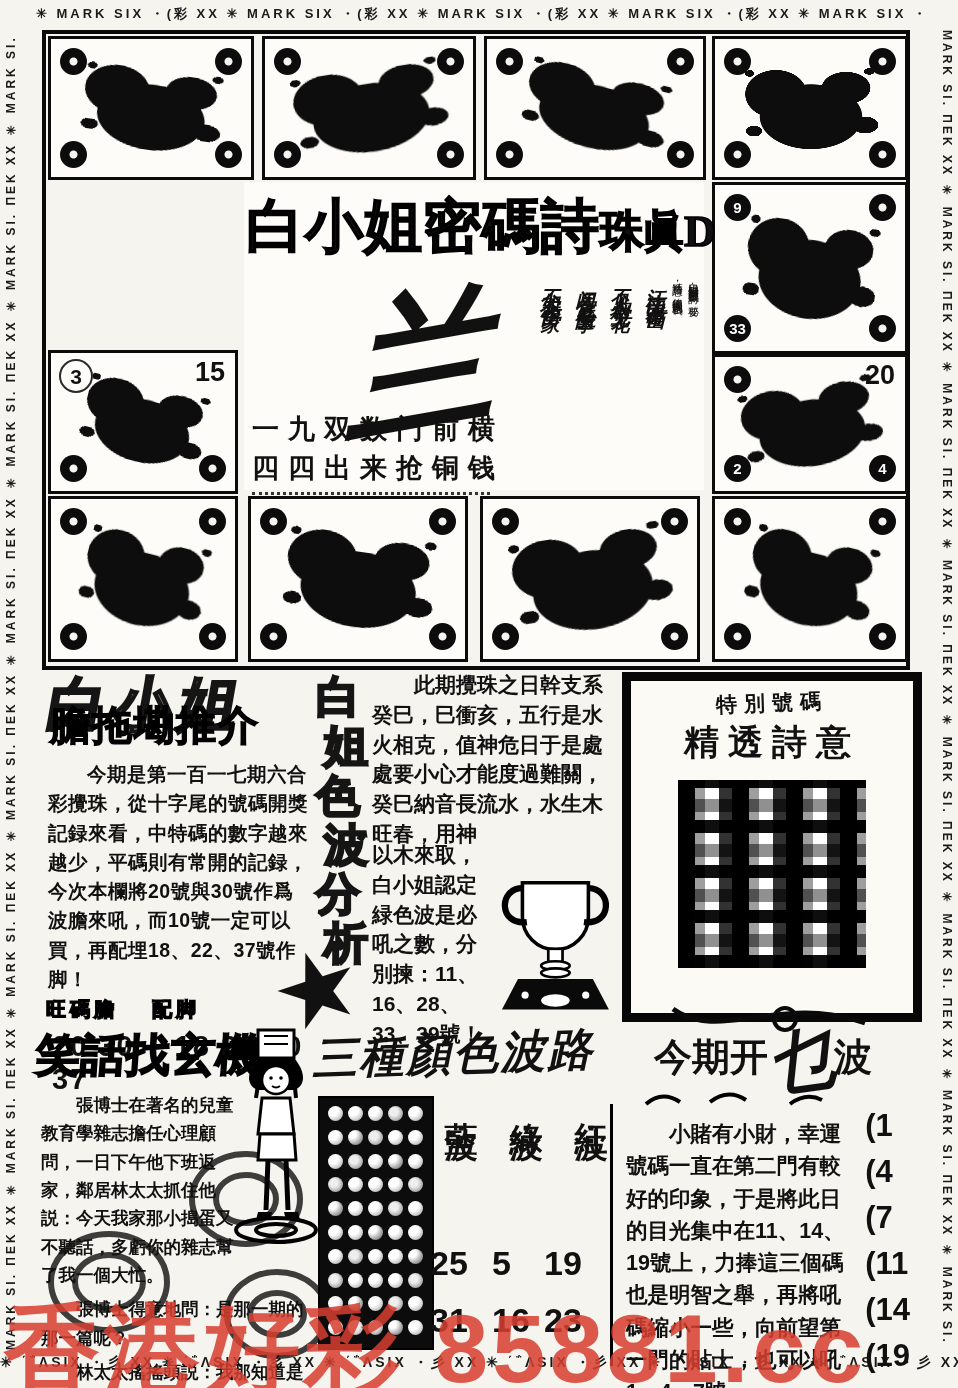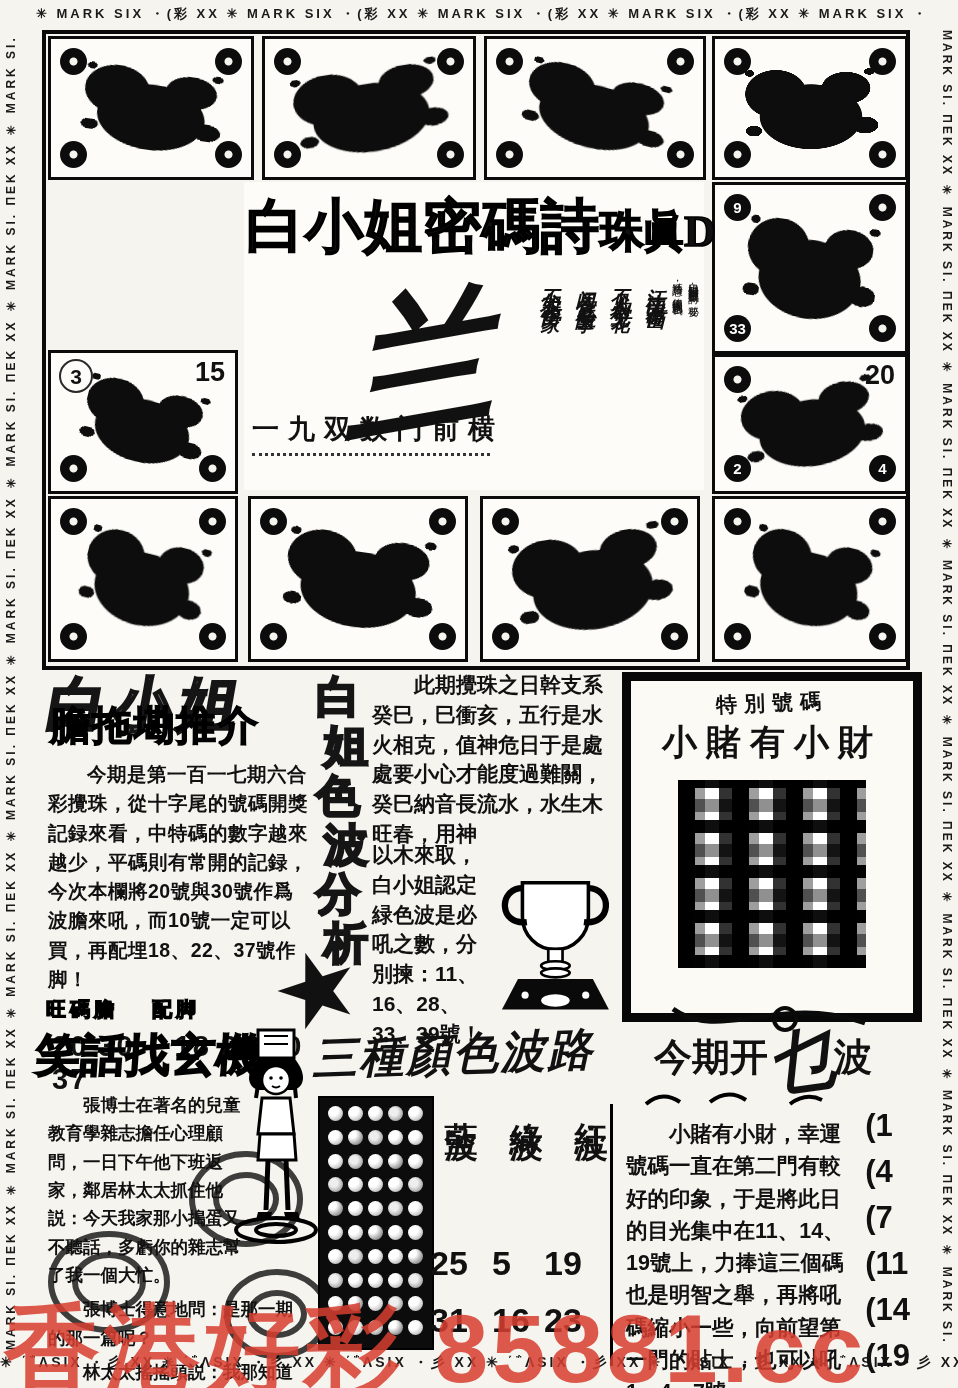--- a/index.html
+++ b/index.html
@@ -83,21 +83,21 @@
       repeating-linear-gradient(0deg, rgba(10,10,10,.92) 0 13px, rgba(255,255,255,.85) 13px 21px,
         rgba(30,30,30,.5) 21px 34px, rgba(255,255,255,.9) 34px 45px),
       repeating-linear-gradient(90deg, #000 0 17px, #9a9a9a 17px 27px, #fff 27px 41px, #3c3c3c 41px 54px);
     background-blend-mode:multiply;filter:contrast(1.15);}
   .swirl{position:absolute;left:34px;bottom:-30px;}
   .star{left:272px;top:938px;font-size:100px;line-height:1;transform:rotate(-18deg);}
   
   .joke{left:36px;top:1026px;width:278px;}
   .joke-title{font-size:44px;font-weight:900;letter-spacing:1px;-webkit-text-stroke:2px #000;
         transform:skewX(-4deg);white-space:nowrap;}
-  .joke p{margin:6px 12px 0;font-family:"Liberation Serif",serif;font-size:17.5px;font-weight:700;
+  .joke p{margin:6px 5px 0;font-family:"Liberation Serif",serif;font-size:17.5px;font-weight:700;
         line-height:1.62;text-indent:2em;position:relative;z-index:2;}
   .joke .p1{width:196px;}
   .woman{position:absolute;right:-8px;top:2px;z-index:1;}
   .rings{position:absolute;z-index:0;opacity:.75;}
   
   .cw-title{left:312px;top:1024px;width:300px;font-family:"Liberation Serif",serif;font-style:italic;
         font-weight:900;font-size:45px;letter-spacing:2px;transform:rotate(-2deg);white-space:nowrap;}
   .ballbox{left:318px;top:1096px;width:116px;height:254px;background:#0c0c0c;border:2px solid #000;
         display:grid;grid-template-columns:repeat(5,1fr);gap:4px;padding:8px;box-sizing:border-box;}
   .ball{width:15px;height:15px;border-radius:50%;
@@ -192,20 +192,21 @@
     <div class="versebox">
       <div class="notecol">白小姐特别本獻神童獻碼詩，秘要</div>
       <div class="notecol">精透詩意，使從圖中找到密碼。</div>
       <div class="versecol">江南山水一幅画</div>
       <div class="versecol">不见人烟空见花</div>
       <div class="versecol">阅尽宫庭辛酸事</div>
       <div class="versecol">不如安心作田家</div>
     </div>
     <div class="poemlines">
       <div>一九双数门前横</div>
+      <div>四四出来抢铜钱</div>
       <div class="dotline"></div>
     </div>
   </div>
 
   <div class="panel i3" style="left:48px;top:496px;width:184px;height:160px;">
     <div class="ink"></div>
     <span class="coin tl"></span>
       <span class="coin tr"></span>
     <span class="coin bl"></span>
       <span class="coin br"></span>
@@ -266,21 +267,21 @@
         <path d="M28,116 h84 l18,34 h-120 z" fill="#0a0a0a"></path>
         <ellipse cx="70" cy="140" rx="16" ry="7" fill="#fff"></ellipse>
         <circle cx="36" cy="134" r="4" fill="#fff"></circle>
           <circle cx="104" cy="134" r="4" fill="#fff"></circle>
       </svg>
     </div>
   </div>
 
   <div class="abs specialbox">
     <div class="sp-header">特別號碼</div>
-    <div class="sp-title">小賭有小財</div>
+    <div class="sp-title">精透詩意</div>
     <div class="mosaic"></div>
     <svg class="swirl" width="210" height="46">
       <path d="M8,12 C55,46 115,-4 200,26" fill="none" stroke="#0a0a0a" stroke-width="5"></path>
       <circle cx="120" cy="22" r="11" fill="none" stroke="#0a0a0a" stroke-width="4"></circle>
     </svg>
   </div>
 
   <div class="abs star">★</div>
 
   <div class="abs joke" style="height:320px;">

